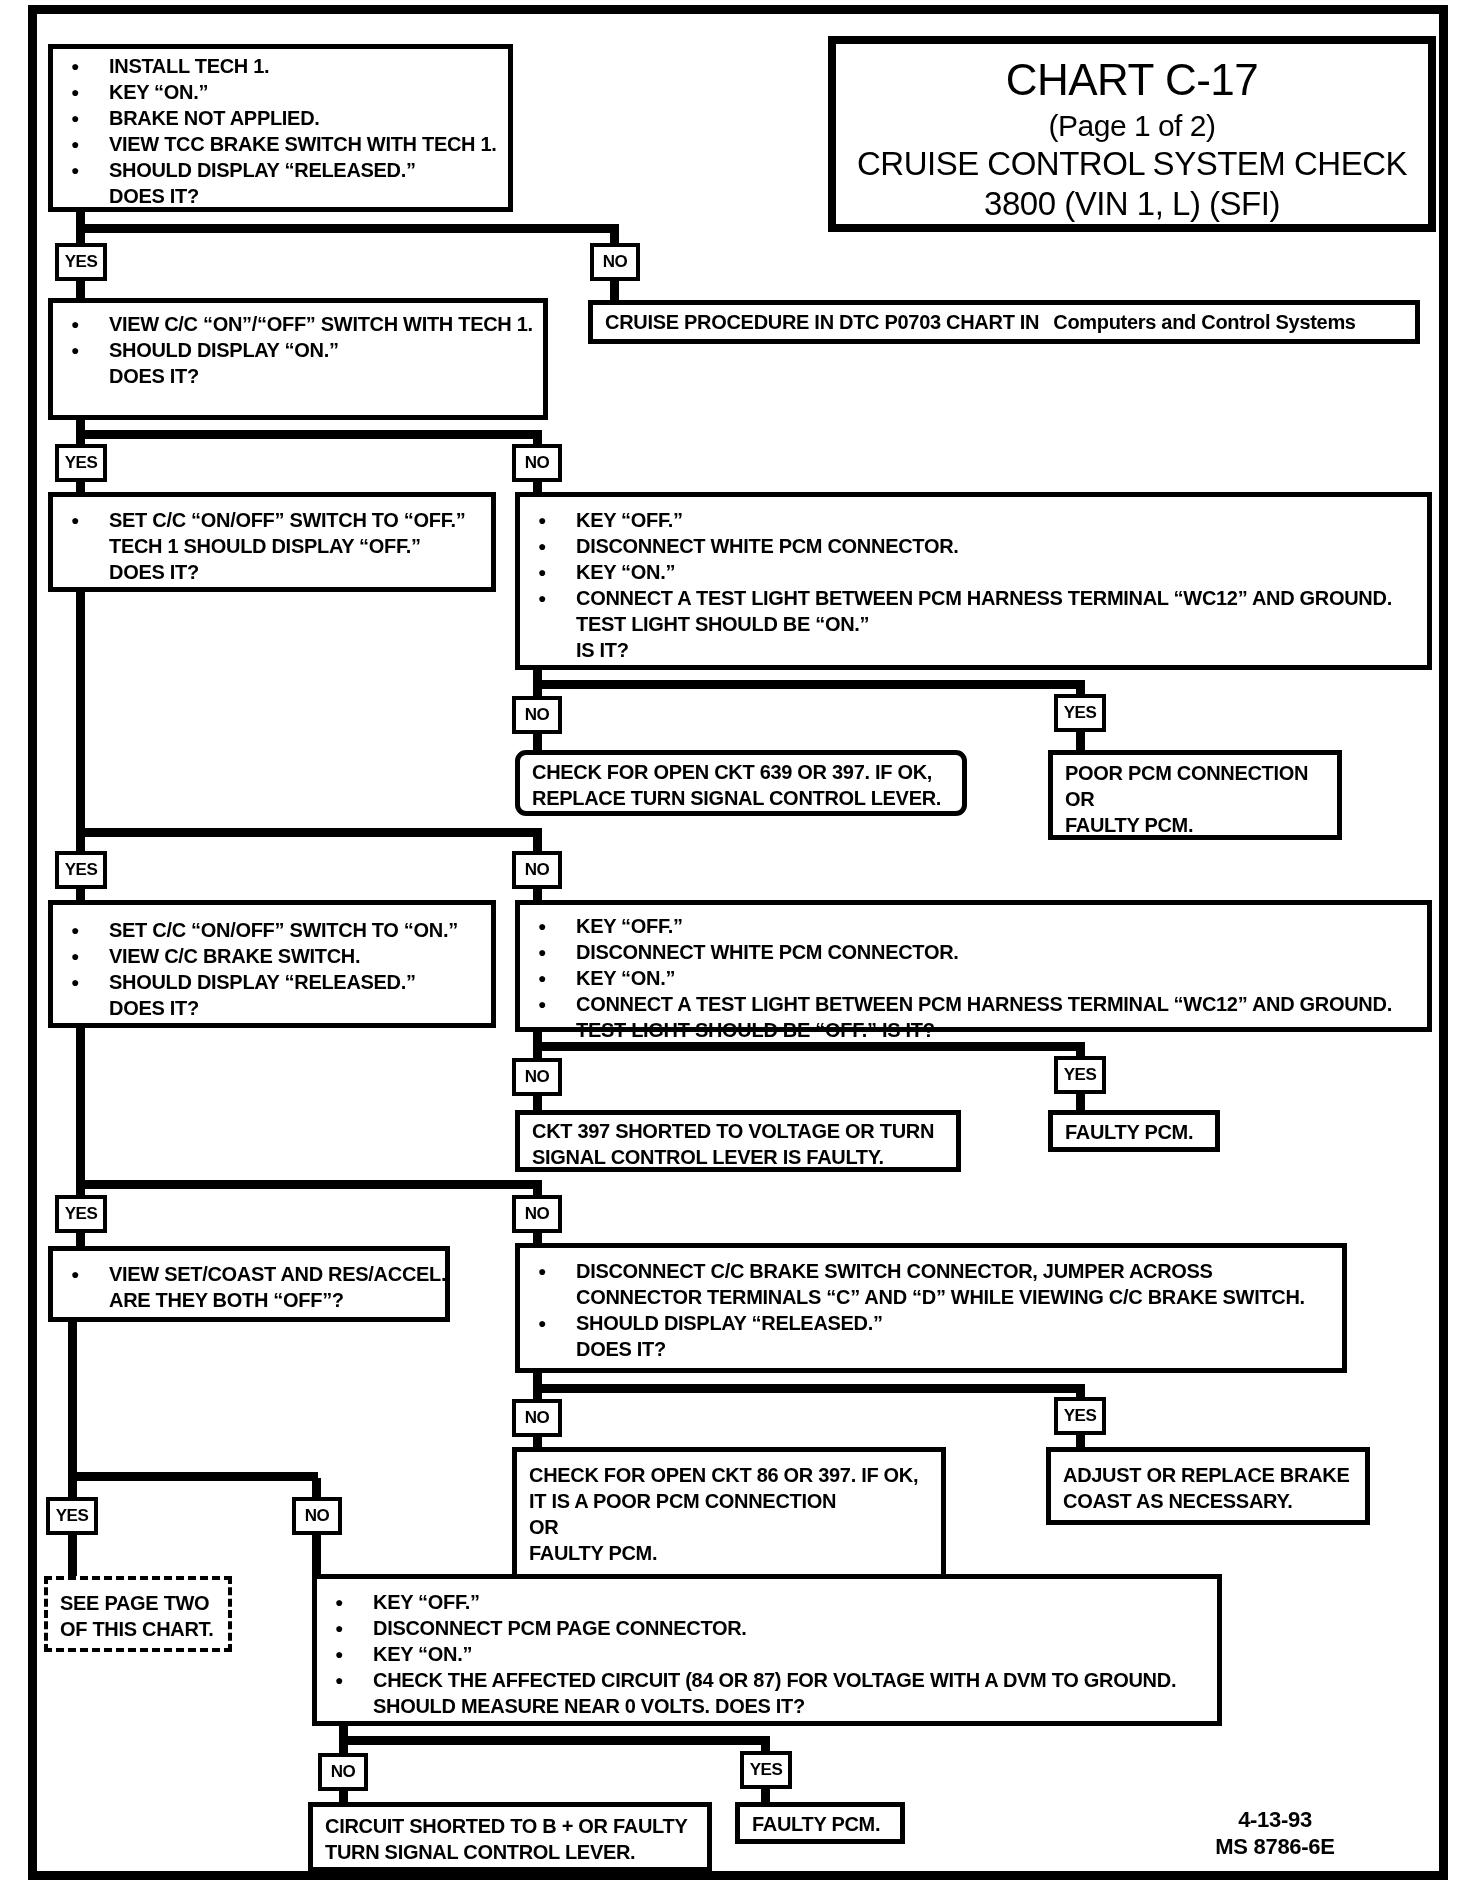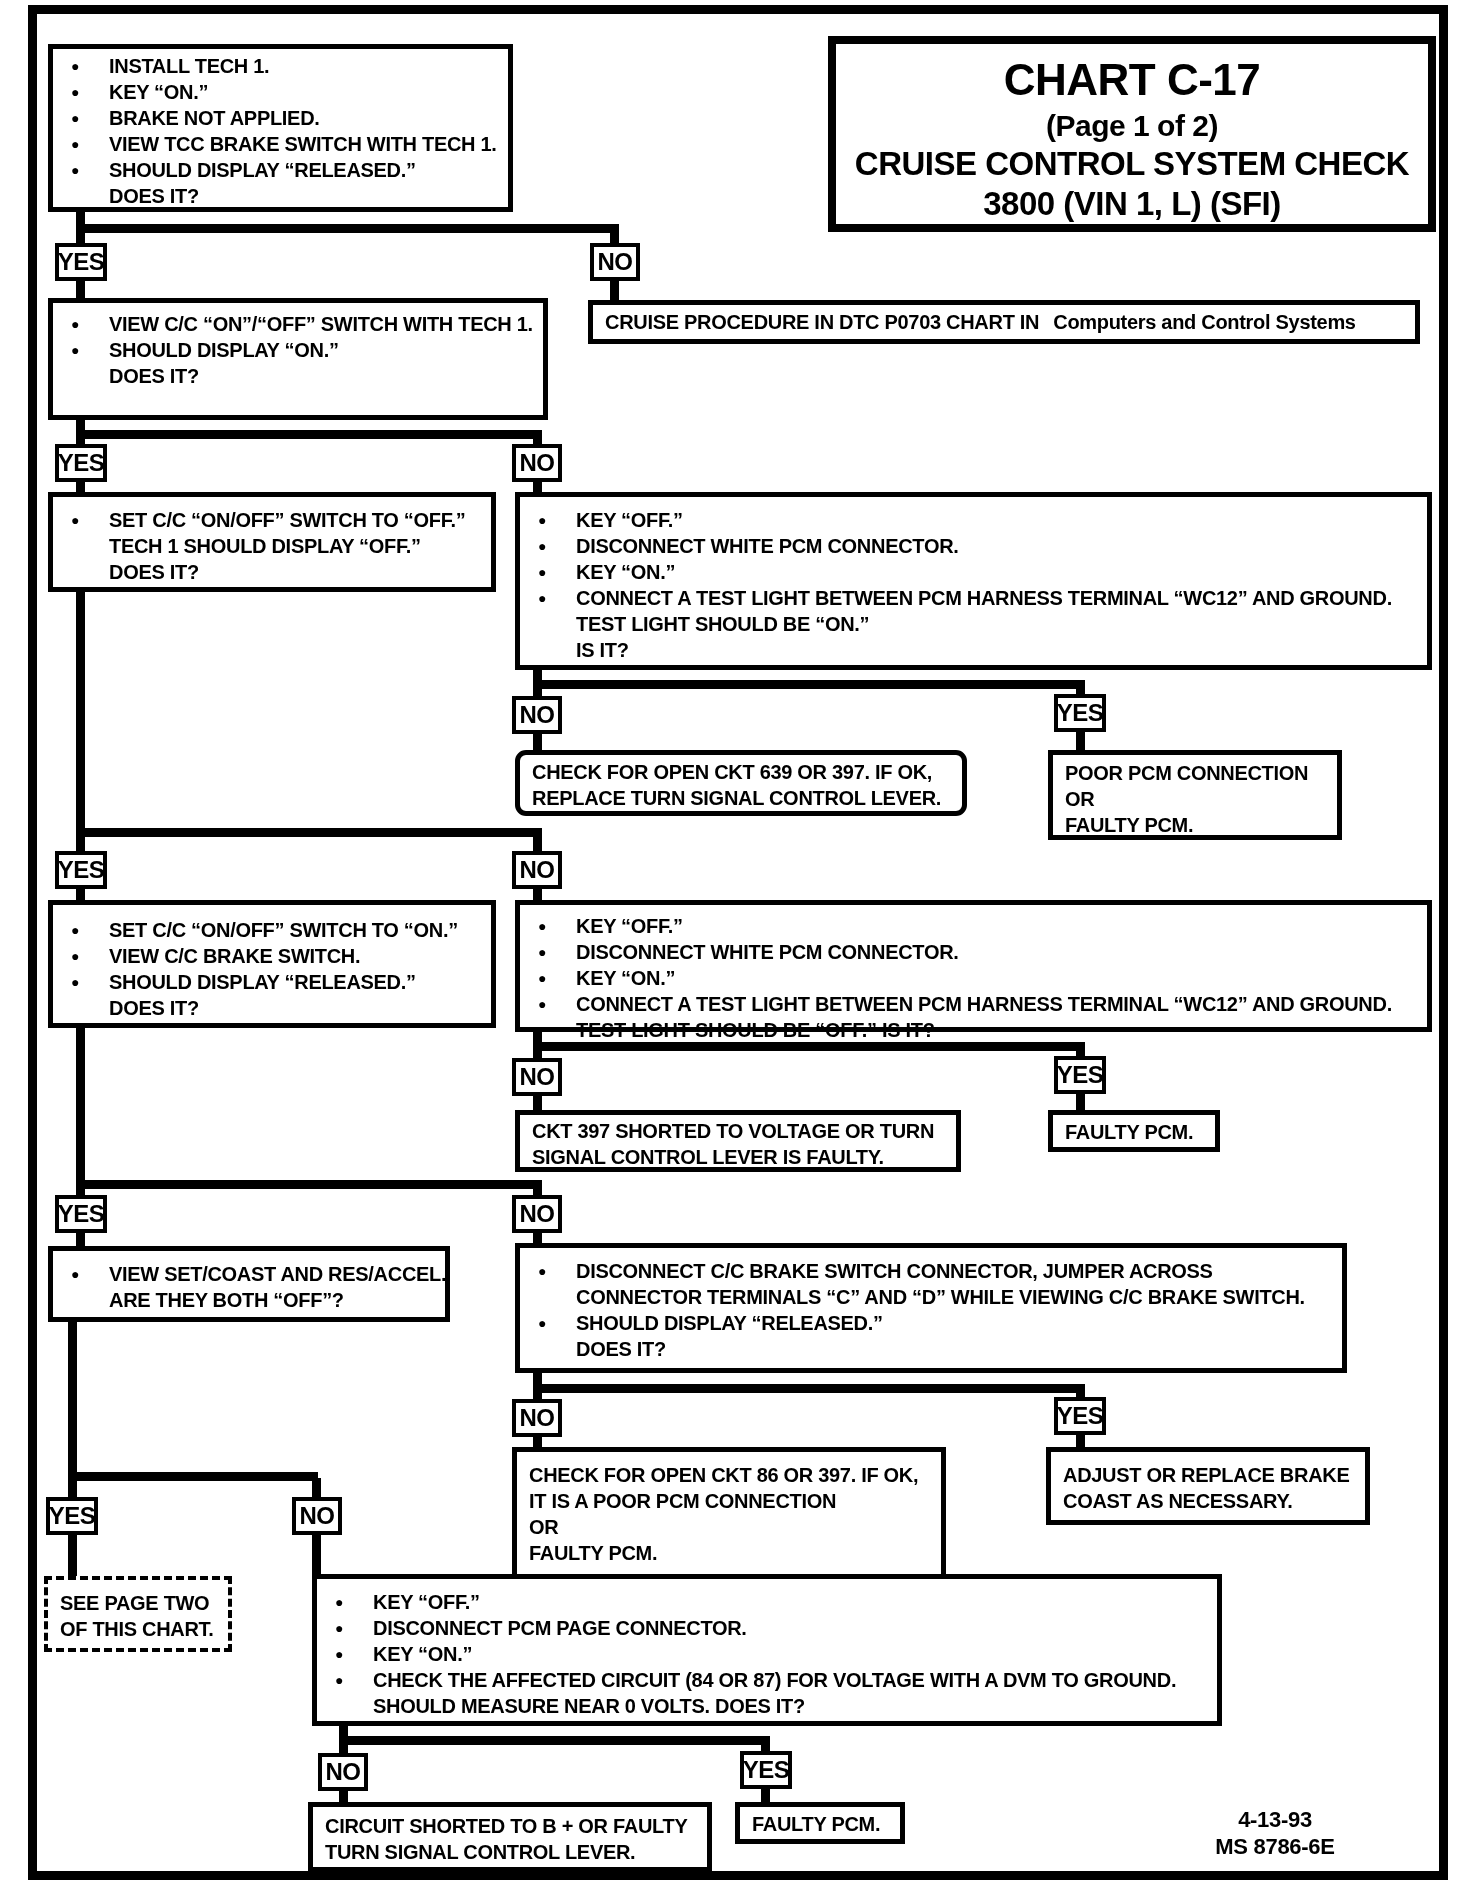--- a/index.html
+++ b/index.html
@@ -13,28 +13,28 @@
   .node {
     position:absolute; border:5px solid #000; background:#fff;
     font-weight:bold; font-size:20px; line-height:26px; letter-spacing:-0.3px;
   }
   .node .ln { position:relative; padding-left:56px; padding-right:18px; white-space:nowrap; }
   .node .ln.b::before { content:"●"; position:absolute; left:18px; top:0; font-size:14px; }
   .node.plain .ln { padding-left:12px; }
   .node.dashed { border:4px dashed #000; }
   .tag {
     position:absolute; width:52px; height:38px; border:4px solid #000; background:#fff;
-    font-weight:bold; font-size:24px; display:flex; align-items:center; justify-content:center;
+    font-weight:bold; font-size:17px; display:flex; align-items:center; justify-content:center;
     letter-spacing:-0.5px;
   }
   .hl,.vl { position:absolute; background:#000; }
   .titlebox {
     position:absolute; left:828px; top:36px; width:608px; height:196px;
     border:8px solid #000; background:#fff; text-align:center; padding-top:8px;
-    font-weight:bold; letter-spacing:-0.5px;
+    font-weight:normal; letter-spacing:-0.5px;
   }
   .titlebox .t1 { font-size:44px; line-height:56px; }
   .titlebox .t2 { font-size:30px; line-height:36px; }
   .titlebox .t3 { font-size:33px; line-height:40px; }
   .titlebox .t4 { font-size:33px; line-height:40px; }
   .performbox {
     position:absolute; left:588px; top:300px; width:832px; height:44px;
     border:5px solid #000; background:#fff; font-weight:bold; font-size:20px;
     display:flex; align-items:center; padding-left:12px; letter-spacing:-0.3px; white-space:nowrap;
   }

